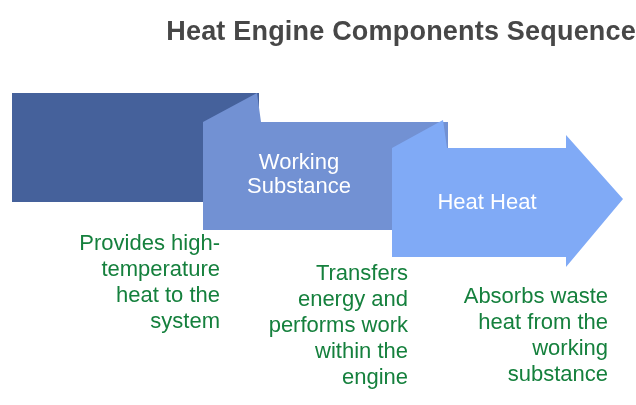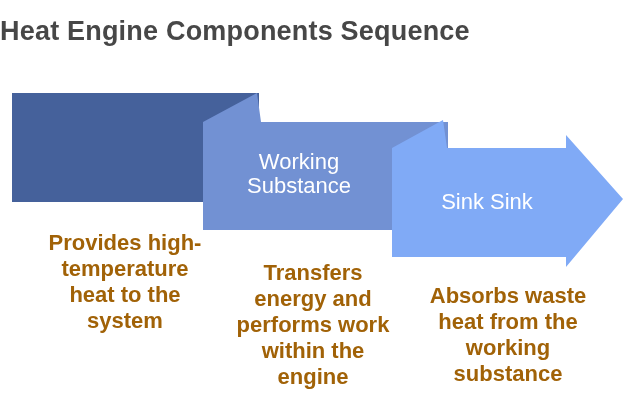--- a/index.html
+++ b/index.html
@@ -13,21 +13,21 @@
     height: 405px;
     background: #ffffff;
     overflow: hidden;
     font-family: "Liberation Sans", sans-serif;
   }
   .title {
     position: absolute;
     top: 16px;
     left: 0;
     width: 636px;
-    text-align: left;
+    text-align: right;
     font-size: 27px;
     font-weight: bold;
     color: #474747;
     letter-spacing: 0.2px;
   }
   .shapes-svg {
     position: absolute;
     top: 0;
     left: 0;
   }
@@ -37,26 +37,25 @@
     font-size: 22px;
     line-height: 24px;
     text-align: center;
     white-space: pre-line;
   }
   .label-1 { left: 12px;  top: 134px; width: 192px; }
   .label-2 { left: 204px; top: 150px; width: 190px; }
   .label-3 { left: 392px; top: 190px; width: 190px; }
   .stage-caption {
     position: absolute;
-    color: #a16207;
+    color: #15803d;
     font-size: 22px;
     line-height: 26px;
-    text-align: center;
+    text-align: right;
     white-space: pre-line;
-    font-weight: bold;
   }
   .caption-1 { left: 30px;  top: 230px; width: 190px; }
   .caption-2 { left: 218px; top: 260px; width: 190px; }
   .caption-3 { left: 408px; top: 283px; width: 200px; }
 </style>
 </head>
 <body>
 
 <div class="canvas">
 
@@ -68,21 +67,21 @@
 
     <polygon points="257,93 261,122 448,122 448,230 203,230 203,122" fill="#7291D3"></polygon>
 
     <polygon points="443,120 447,148 566,148 566,135 623,199 566,267 566,257 392,257 392,148" fill="#80AAF6"></polygon>
   </svg>
 
 
   <div class="stage-label label-2">Working
 Substance</div>
 
-  <div class="stage-label label-3">Sink Sink</div>
+  <div class="stage-label label-3">Heat Heat</div>
 
   <div class="stage-caption caption-1">Provides high-
 temperature
 heat to the
 system</div>
 
   <div class="stage-caption caption-2">Transfers
 energy and
 performs work
 within the

